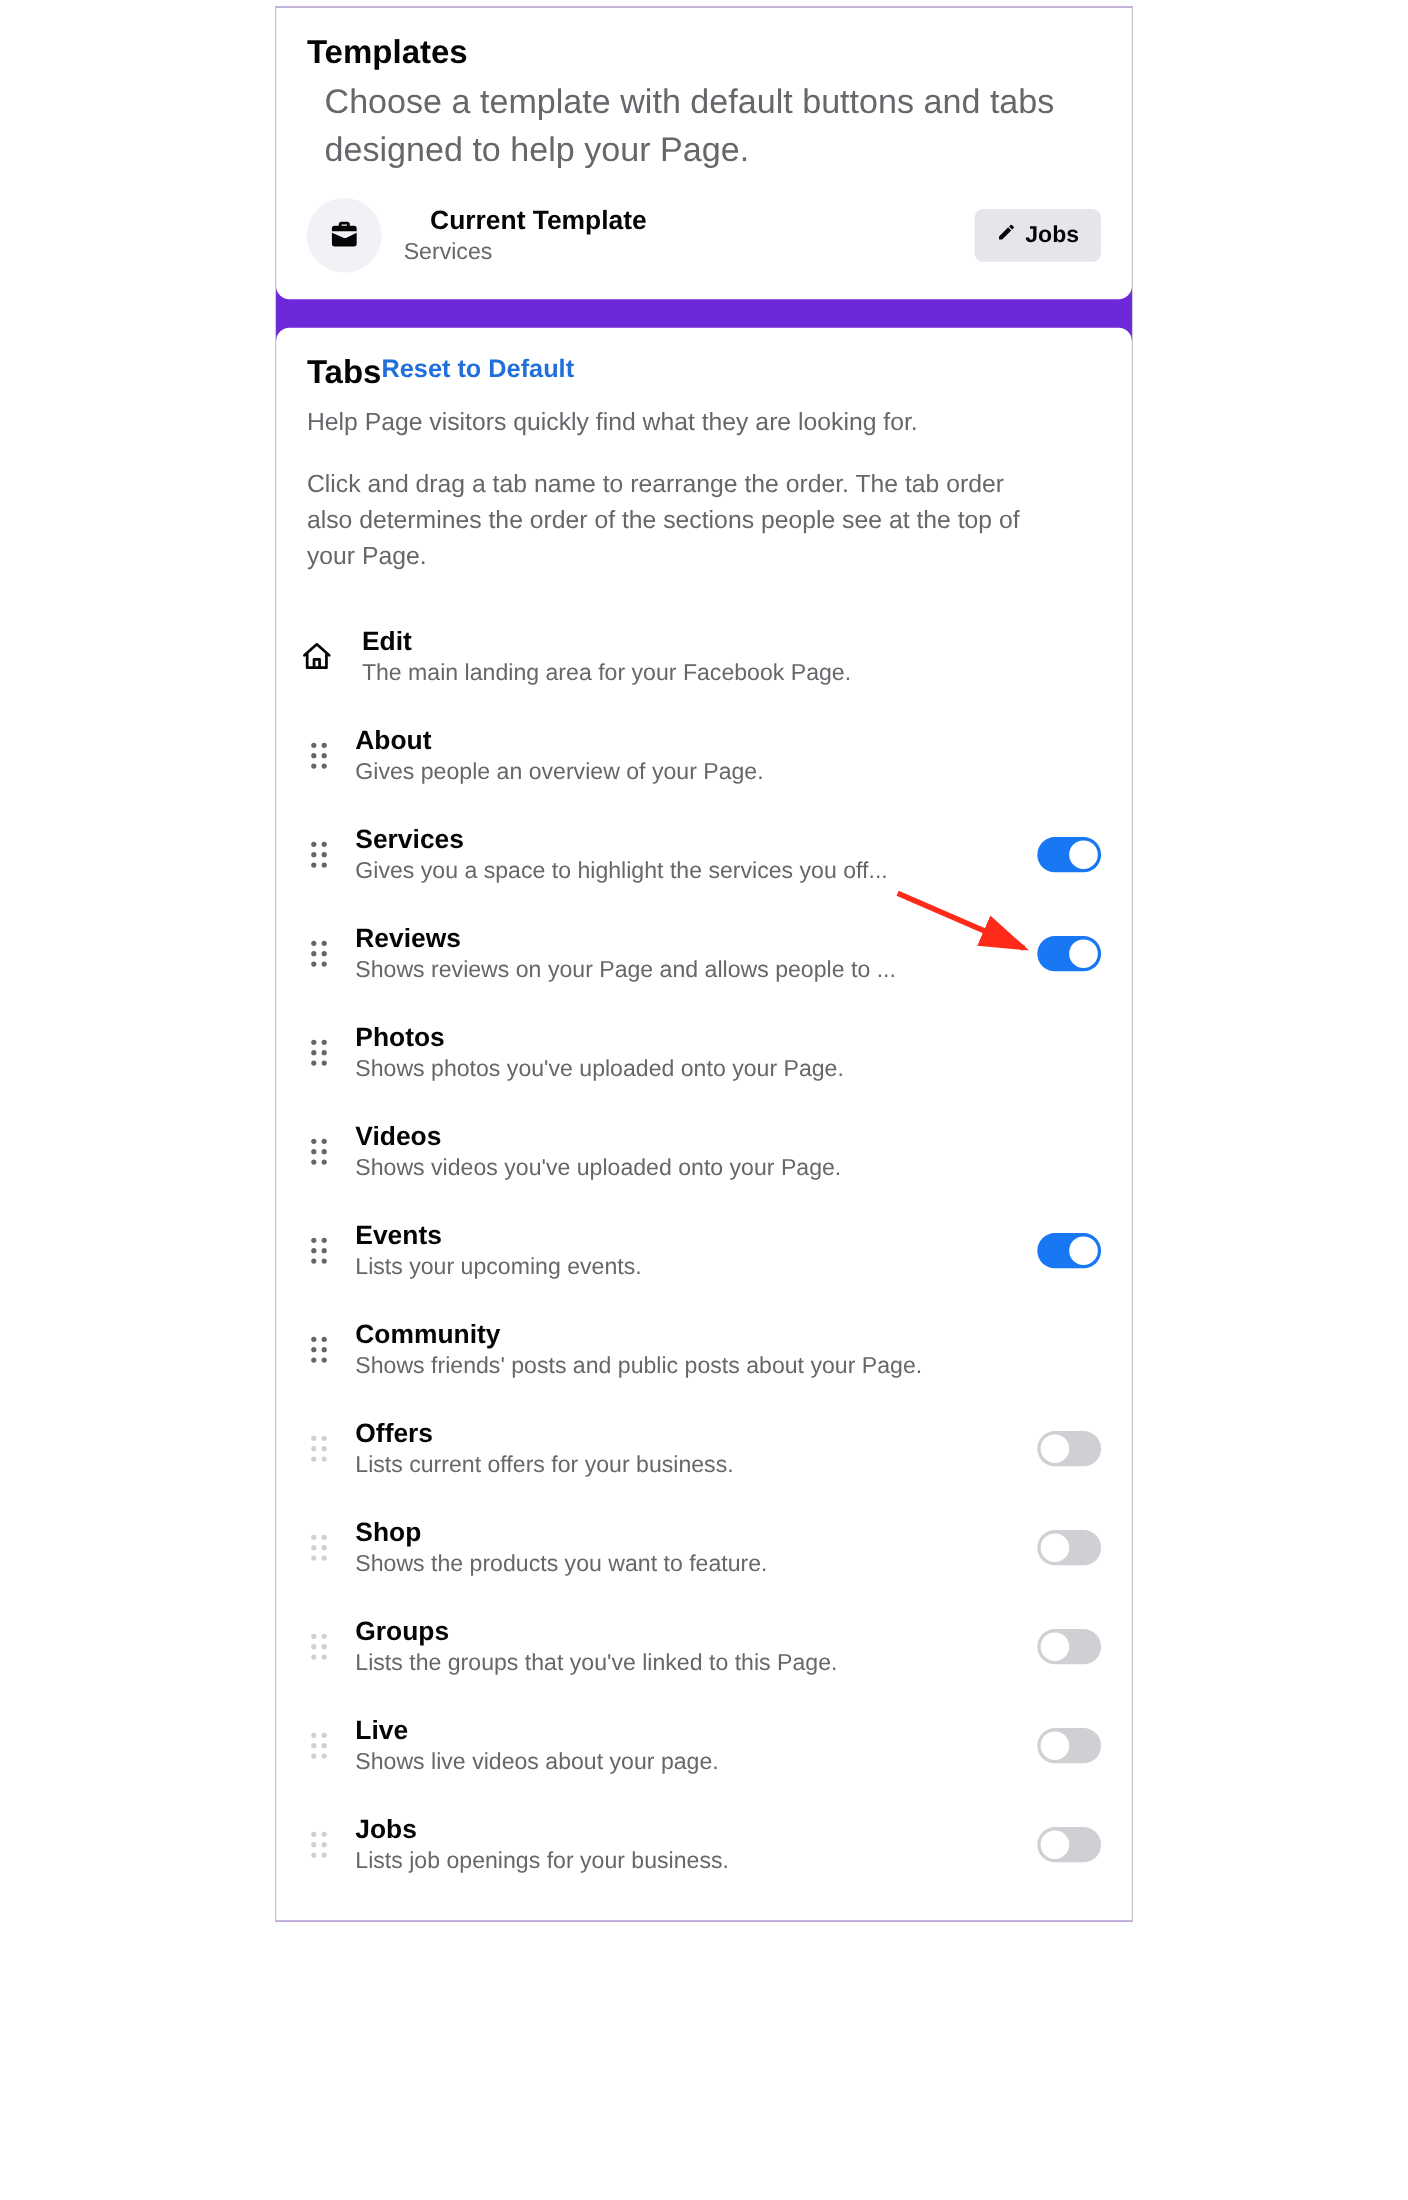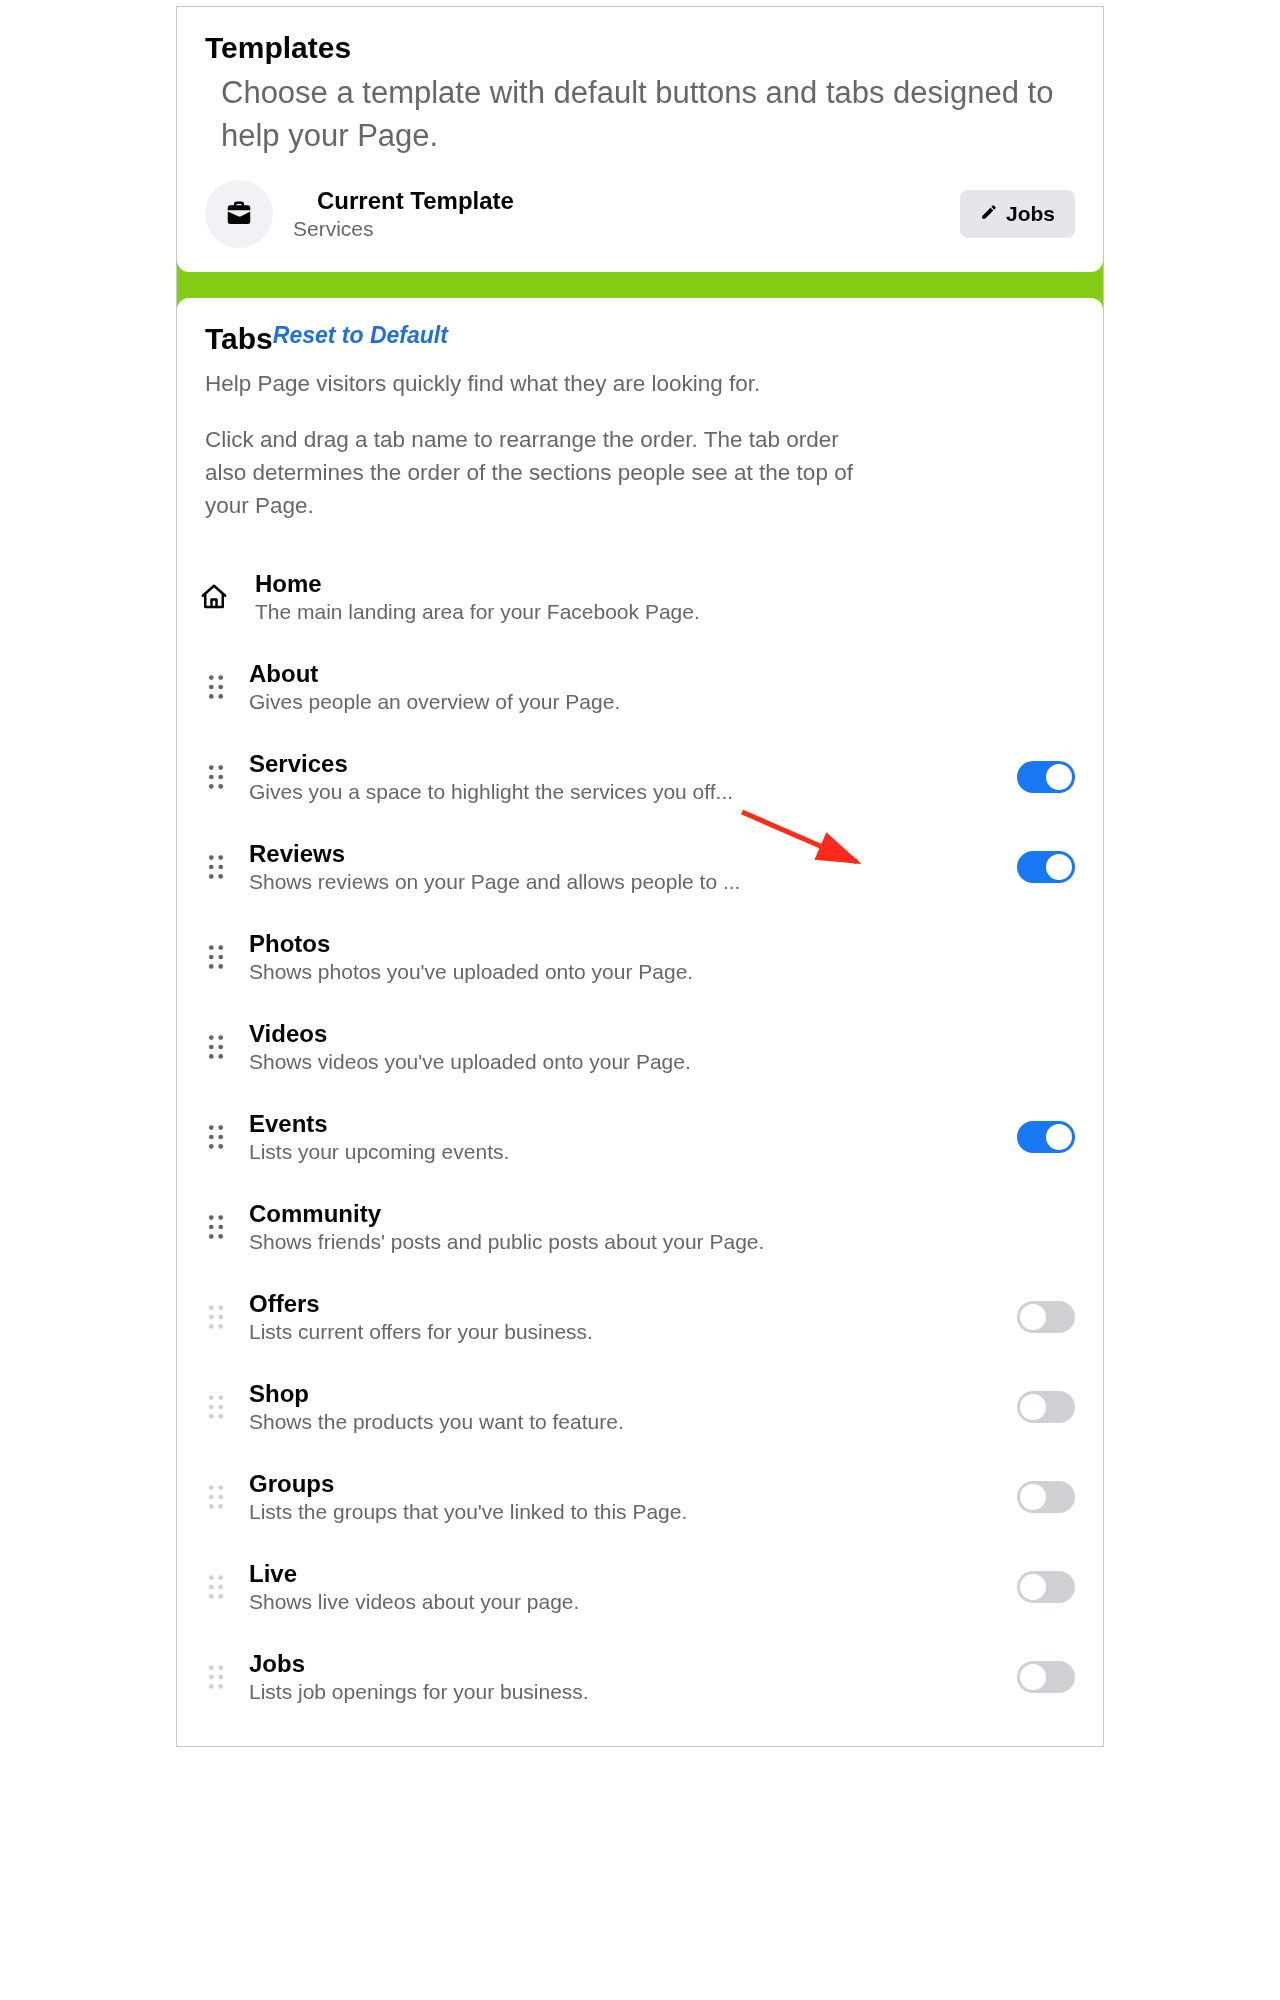--- a/index.html
+++ b/index.html
@@ -6,24 +6,24 @@
   body {
     font-family: Helvetica, Arial, sans-serif;
     background: #ffffff;
     width: 1280px;
     height: 2000px;
     display: flex;
     justify-content: center;
     align-items: flex-start;
   }
   .outer-wrap {
-    width: 928px;
+    width: 780px;
     margin-top: 6px;
     border: 1px solid #c8c8c8;
-    background: #84cc16;
+    background: #6d28d9;
     padding-bottom: 0;
   }
   .card {
     background: #fff;
     border-radius: 12px;
     padding: 24px 28px;
     margin: 0 0 26px 0;
   }
   .card-first {
     border-top-left-radius: 0;
@@ -94,21 +94,20 @@
     display: flex;
     align-items: flex-start;
     margin-bottom: 6px;
   }
   .reset-link {
     color: #216fdb;
     font-size: 23px;
     font-weight: 600;
     cursor: pointer;
     white-space: nowrap;
-    font-style: italic;
   }
   .tabs-desc {
     font-size: 22.5px;
     line-height: 1.45;
     color: #65676b;
     margin-bottom: 24px;
   }
   .tabs-desc-2 {
     font-size: 22.5px;
     line-height: 1.45;
@@ -219,21 +218,21 @@
     <div id="tabs-list">
         <div class="tab-item">
           <div class="home-icon-wrap">
             <svg viewBox="0 0 24 24" fill="none" stroke="#050505" stroke-width="2" stroke-linejoin="round" stroke-linecap="round">
     <path d="M3 11 L12 3 L21 11"></path>
               <path d="M5 10 V20 H19 V10"></path>
               <path d="M10 20 V14 H14 V20"></path>
   </svg>
           </div>
           <div class="tab-text">
-            <div class="tab-title">Home</div>
+            <div class="tab-title">Edit</div>
             <div class="tab-sub">The main landing area for your Facebook Page.</div>
           </div>
         </div>
         <div class="tab-item">
           <div class="handle">
             <svg viewBox="0 0 14 22">
     <circle cx="3" cy="3" r="2" fill="#606770"></circle>
               <circle cx="11" cy="3" r="2" fill="#606770"></circle>
     <circle cx="3" cy="11" r="2" fill="#606770"></circle>
               <circle cx="11" cy="11" r="2" fill="#606770"></circle>

